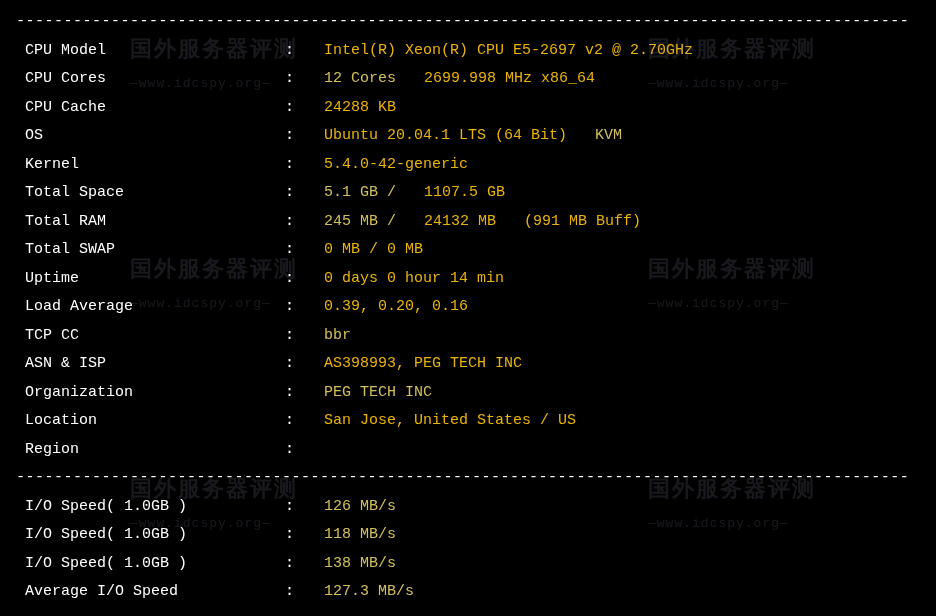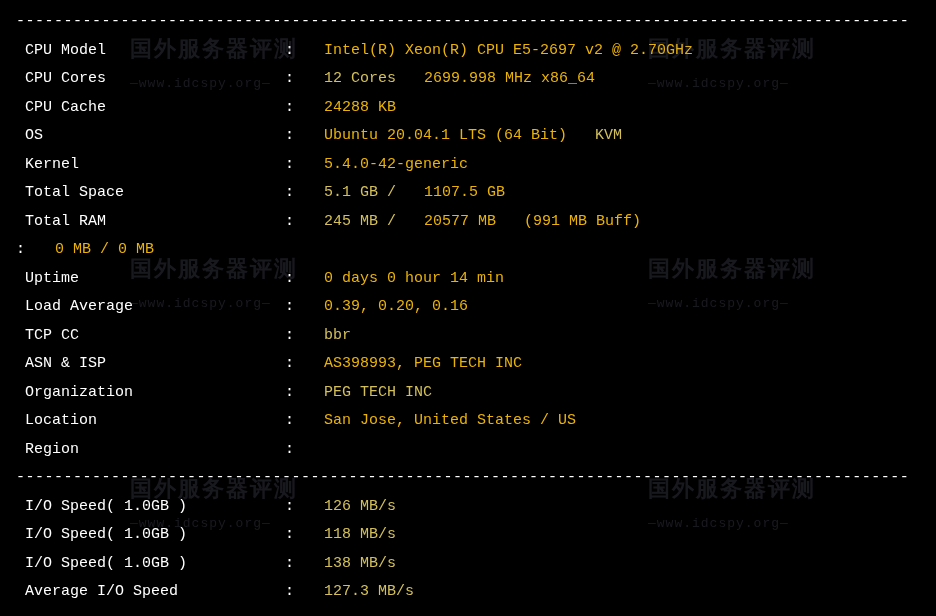--- a/index.html
+++ b/index.html
@@ -90,22 +90,22 @@
   </div>
 
 <div id="container">
     <div class="divider">----------------------------------------------------------------------------------------------</div>
     <div class="row"><span class="label"> CPU Model             </span><span class="colon">: </span><span class="val-cyan">Intel(R) Xeon(R) CPU E5-2697 v2 @ 2.70GHz</span></div>
     <div class="row"><span class="label"> CPU Cores             </span><span class="colon">: </span><span class="val-yellow">12 Cores </span><span class="val-cyan">2699.998 MHz x86_64</span></div>
     <div class="row"><span class="label"> CPU Cache             </span><span class="colon">: </span><span class="val-cyan">24288 KB</span></div>
     <div class="row"><span class="label"> OS                    </span><span class="colon">: </span><span class="val-cyan">Ubuntu 20.04.1 LTS (64 Bit) </span><span class="val-yellow">KVM</span></div>
     <div class="row"><span class="label"> Kernel                </span><span class="colon">: </span><span class="val-cyan">5.4.0-42-generic</span></div>
     <div class="row"><span class="label"> Total Space           </span><span class="colon">: </span><span class="val-yellow">5.1 GB / </span><span class="val-cyan">1107.5 GB</span></div>
-    <div class="row"><span class="label"> Total RAM             </span><span class="colon">: </span><span class="val-yellow">245 MB / </span><span class="val-cyan">20577 MB </span><span class="val-cyan">(991 MB Buff)</span></div>
-    <div class="row"><span class="colon">: </span><span class="val-cyan">0 MB / 0 MB</span></div>
+    <div class="row"><span class="label"> Total RAM             </span><span class="colon">: </span><span class="val-yellow">245 MB / </span><span class="val-cyan">24132 MB </span><span class="val-cyan">(991 MB Buff)</span></div>
+    <div class="row"><span class="label"> Total SWAP            </span><span class="colon">: </span><span class="val-cyan">0 MB / 0 MB</span></div>
     <div class="row"><span class="label"> Uptime                </span><span class="colon">: </span><span class="val-cyan">0 days 0 hour 14 min</span></div>
     <div class="row"><span class="label"> Load Average          </span><span class="colon">: </span><span class="val-cyan">0.39, 0.20, 0.16</span></div>
     <div class="row"><span class="label"> TCP CC                </span><span class="colon">: </span><span class="val-yellow">bbr</span></div>
     <div class="row"><span class="label"> ASN &amp; ISP             </span><span class="colon">: </span><span class="val-cyan">AS398993, PEG TECH INC</span></div>
     <div class="row"><span class="label"> Organization          </span><span class="colon">: </span><span class="val-yellow">PEG TECH INC</span></div>
     <div class="row"><span class="label"> Location              </span><span class="colon">: </span><span class="val-cyan">San Jose, United States / US</span></div>
     <div class="row"><span class="label"> Region                </span><span class="colon">: </span></div>
     <div class="divider">----------------------------------------------------------------------------------------------</div>
     <div class="row"><span class="label"> I/O Speed( 1.0GB )    </span><span class="colon">: </span><span class="val-yellow">126 MB/s</span></div>
     <div class="row"><span class="label"> I/O Speed( 1.0GB )    </span><span class="colon">: </span><span class="val-yellow">118 MB/s</span></div>

